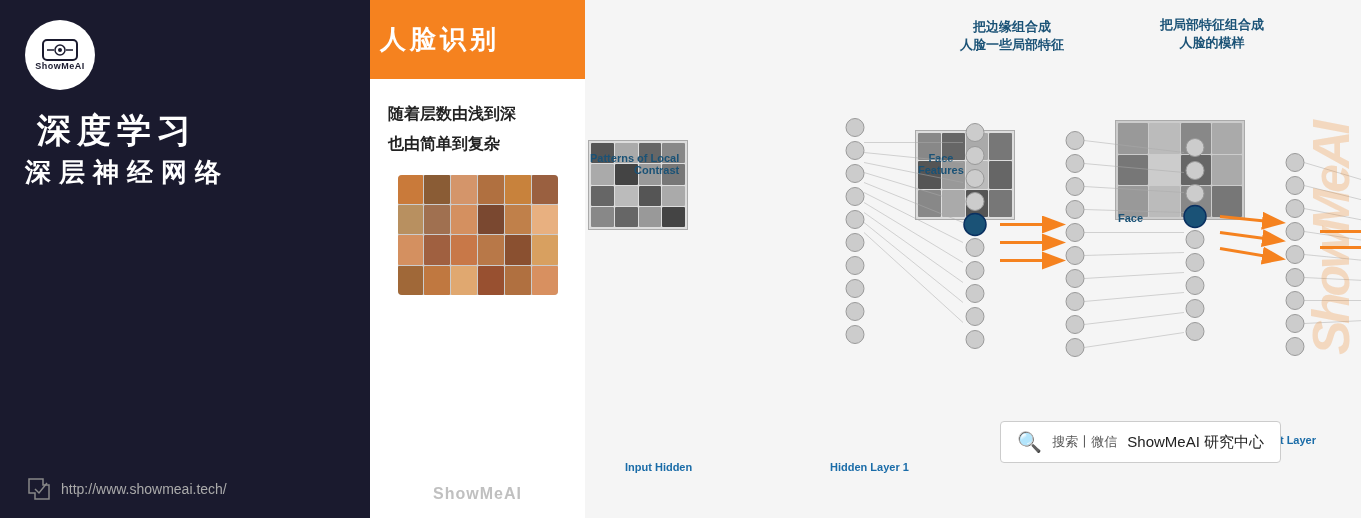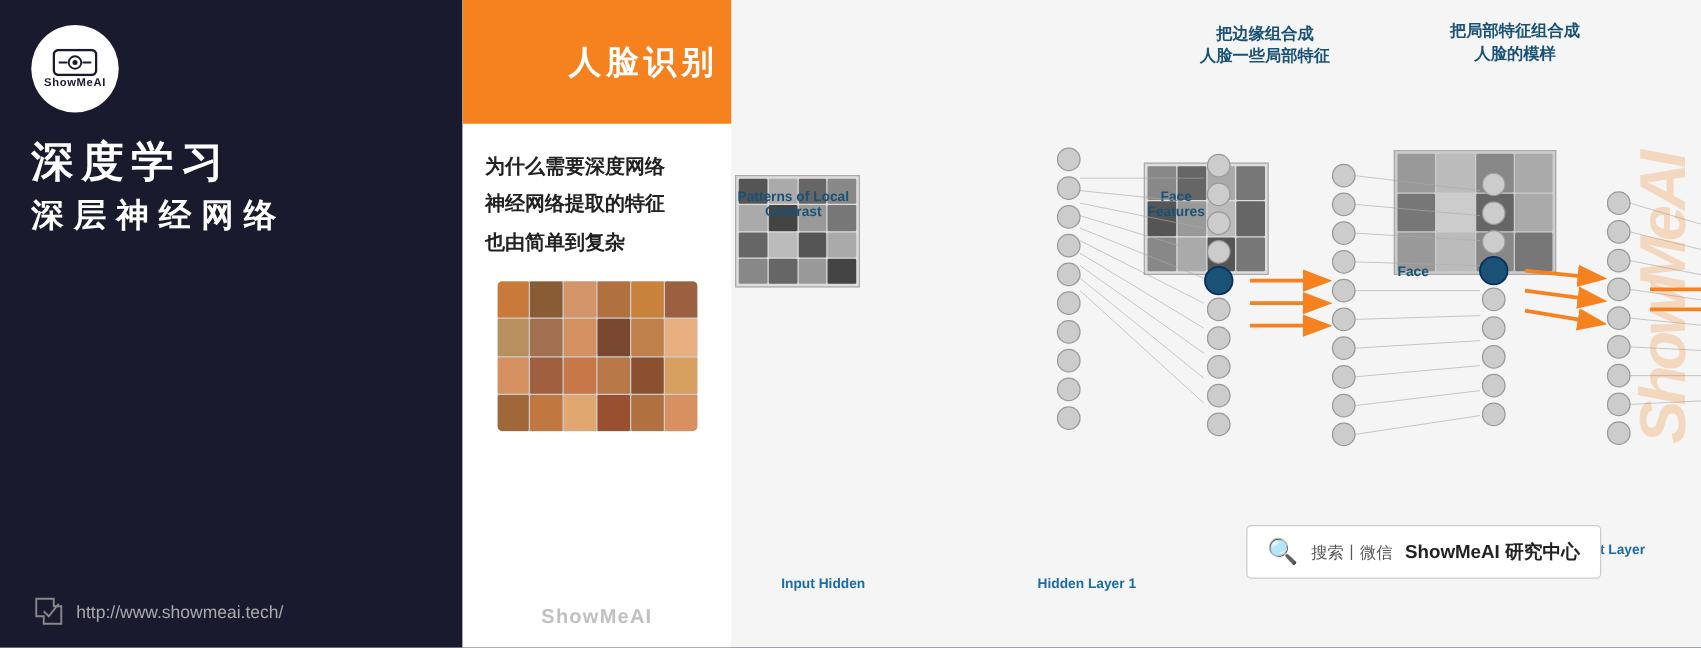--- a/index.html
+++ b/index.html
@@ -56,20 +56,21 @@
       letter-spacing: 0.5px;
     }
 
     .main-title {
       font-size: 34px;
       color: #ffffff;
       font-weight: bold;
       letter-spacing: 6px;
       line-height: 1.3;
       margin-bottom: 2px;
+      margin-left: 12px;
     }
 
     .sub-title {
       font-size: 26px;
       color: #ffffff;
       font-weight: bold;
       letter-spacing: 8px;
       line-height: 1.4;
     }
 
@@ -119,22 +120,22 @@
       display: flex;
       flex-direction: column;
       padding: 0;
     }
 
     .face-card-header {
       background: #f5821f;
       color: white;
       font-size: 26px;
       font-weight: bold;
-      text-align: right;
-      padding: 32px 10px;
+      text-align: left;
+      padding: 22px 10px;
       letter-spacing: 4px;
     }
 
     .face-card-body {
       padding: 20px 18px;
       flex: 1;
     }
 
     .face-card-desc {
       font-size: 16px;
@@ -338,22 +339,21 @@
       <span class="link-text">http://www.showmeai.tech/</span>
     </div>
   </div>
 
   <div class="right-panel">
 
     <div class="face-card">
       <div class="face-card-header">人脸识别</div>
       <div class="face-card-body">
         <div class="face-card-desc">
-          <div>为什么需要深度网络</div>
-          <div>神经网络提取的特征</div>
+          <div>随着层数由浅到深</div>
           <div>也由简单到复杂</div>
         </div>
         <div class="face-card-image">
           <div class="people-grid">
 
             <div class="person-cell" style="background:#c97a3a"></div>
             <div class="person-cell" style="background:#8a5c35"></div>
             <div class="person-cell" style="background:#d4956a"></div>
             <div class="person-cell" style="background:#b07040"></div>
             <div class="person-cell" style="background:#c8823c"></div>
@@ -397,21 +397,21 @@
       <div class="thumb-cell" style="background:#aaa"></div>
       <div class="thumb-cell" style="background:#888"></div>
       <div class="thumb-cell" style="background:#666"></div>
       <div class="thumb-cell" style="background:#999"></div>
       <div class="thumb-cell" style="background:#444"></div>
     </div>
 
     <div class="label" style="top:18px; left:590px; font-size:13px;">把边缘组合成<br>人脸一些局部特征</div>
     <div class="label" style="top:16px; left:790px; font-size:13px;">把局部特征组合成<br>人脸的模样</div>
 
-    <div style="position:absolute; top:152px; left:220px; font-size:11px; color:#1a5276; font-weight:bold; text-align:center;">Patterns of Local<br>Contrast</div>
+    <div style="position:absolute; top:152px; left:220px; font-size:11px; color:#1a5276; font-weight:bold; text-align:right;">Patterns of Local<br>Contrast</div>
 
     <div class="thumb-face-features">
       <div class="thumb-cell" style="background:#888"></div>
       <div class="thumb-cell" style="background:#666"></div>
       <div class="thumb-cell" style="background:#aaa"></div>
       <div class="thumb-cell" style="background:#777"></div>
       <div class="thumb-cell" style="background:#555"></div>
       <div class="thumb-cell" style="background:#999"></div>
       <div class="thumb-cell" style="background:#bbb"></div>
       <div class="thumb-cell" style="background:#666"></div>
@@ -566,18 +566,18 @@
     <div style="position:absolute; bottom:58px; left:650px; font-size:11px; color:#1a6ca8; font-weight:bold;">Hidden Layer 2</div>
     <div style="position:absolute; bottom:72px; right:45px; font-size:11px; color:#1a6ca8; font-weight:bold;">Output Layer</div>
 
     <div class="showmeai-watermark-right">
       <div class="watermark-text-vertical">ShowMeAI</div>
     </div>
 
     <div class="bottom-info-box">
       <span style="font-size:20px; color:#aaa;">🔍</span>
       <span style="color:#555; font-size:13px; font-weight:normal;">搜索丨微信</span>
-      <span style="color:#222; font-size:15px; font-weight:bold;">ShowMeAI 研究中心</span>
+      <span style="color:#222; font-size:15px; font-weight:normal;">ShowMeAI 研究中心</span>
     </div>
 
 
   </div>
 </div>
 
 </body></html>

